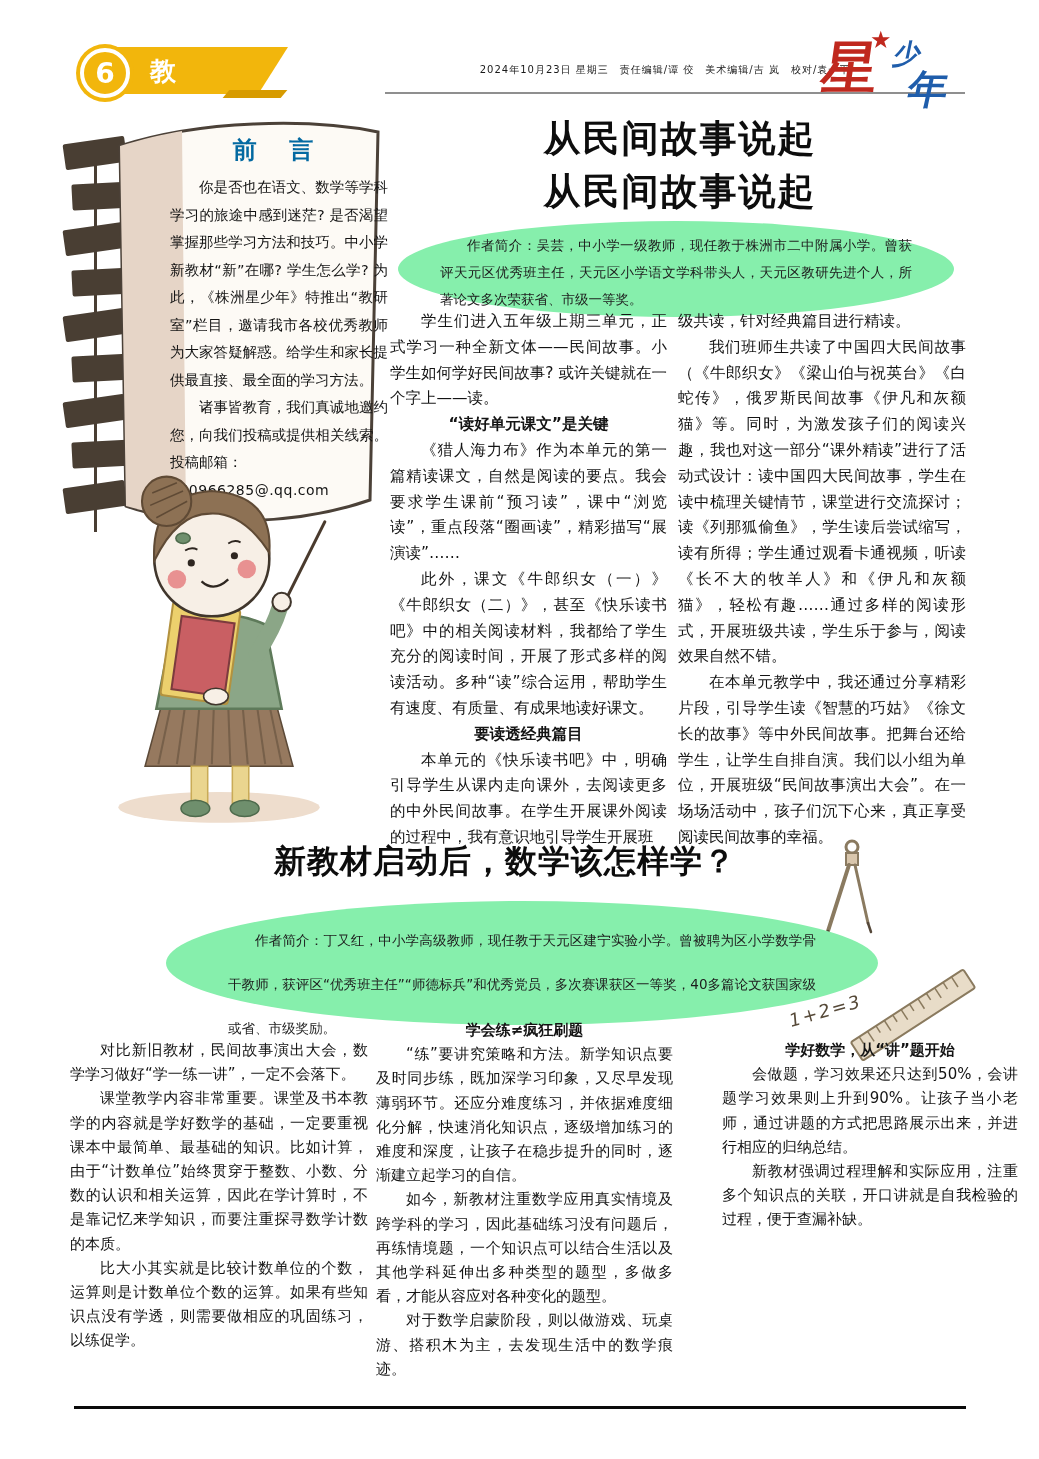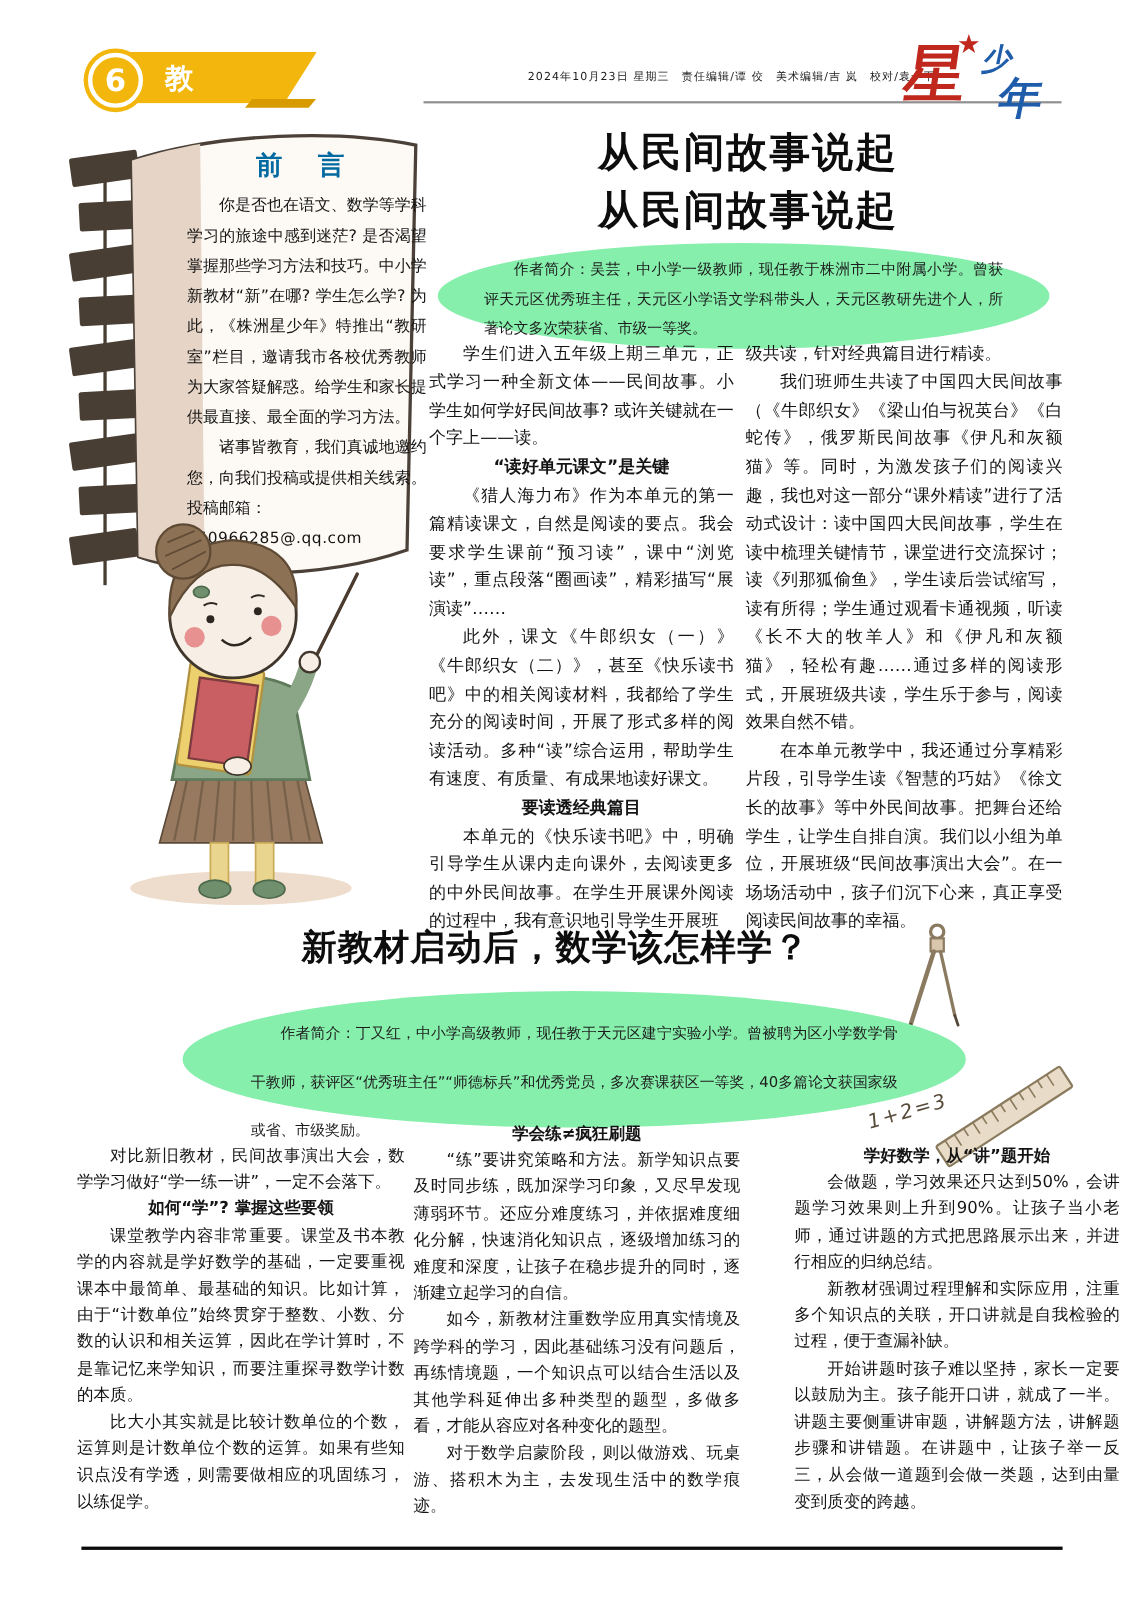--- a/index.html
+++ b/index.html
@@ -260,33 +260,31 @@
   </svg>
 
   <div class="formula">1+2=3</div>
 
   <div class="oval a2-oval">
     <div class="oval-text">作者简介：丁又红，中小学高级教师，现任教于天元区建宁实验小学。曾被聘为区小学数学骨干教师，获评区“优秀班主任”“师德标兵”和优秀党员，多次赛课获区一等奖，40多篇论文获国家级或省、市级奖励。</div>
   </div>
 
   <div class="coltext a2-col a2-col1">
     <p>对比新旧教材，民间故事演出大会，数学学习做好“学一练一讲”，一定不会落下。</p>
-    <p class="subhead">如何“学”? 掌握这些要领</p>
     <p>课堂教学内容非常重要。课堂及书本教学的内容就是学好数学的基础，一定要重视课本中最简单、最基础的知识。比如计算，由于“计数单位”始终贯穿于整数、小数、分数的认识和相关运算，因此在学计算时，不是靠记忆来学知识，而要注重探寻数学计数的本质。</p>
     <p>比大小其实就是比较计数单位的个数，运算则是计数单位个数的运算。如果有些知识点没有学透，则需要做相应的巩固练习，以练促学。</p>
   </div>
 
   <div class="coltext a2-col a2-col2">
     <p class="subhead">学会练≠疯狂刷题</p>
     <p>“练”要讲究策略和方法。新学知识点要及时同步练，既加深学习印象，又尽早发现薄弱环节。还应分难度练习，并依据难度细化分解，快速消化知识点，逐级增加练习的难度和深度，让孩子在稳步提升的同时，逐渐建立起学习的自信。</p>
     <p>如今，新教材注重数学应用真实情境及跨学科的学习，因此基础练习没有问题后，再练情境题，一个知识点可以结合生活以及其他学科延伸出多种类型的题型，多做多看，才能从容应对各种变化的题型。</p>
     <p>对于数学启蒙阶段，则以做游戏、玩桌游、搭积木为主，去发现生活中的数学痕迹。</p>
   </div>
 
   <div class="coltext a2-col a2-col3">
     <p class="subhead">学好数学，从“讲”题开始</p>
     <p>会做题，学习效果还只达到50%，会讲题学习效果则上升到90%。让孩子当小老师，通过讲题的方式把思路展示出来，并进行相应的归纳总结。</p>
     <p>新教材强调过程理解和实际应用，注重多个知识点的关联，开口讲就是自我检验的过程，便于查漏补缺。</p>
-    <p>开始讲题时孩子难以坚持，家长一定要以鼓励为主。孩子能开口讲，就成了一半。讲题主要侧重讲审题，讲解题方法，讲解题步骤和讲错题。在讲题中，让孩子举一反三，从会做一道题到会做一类题，达到由量变到质变的跨越。</p>
   </div>
 
   <div class="bottom-rule"></div>
 </div>
 
 </body></html>

